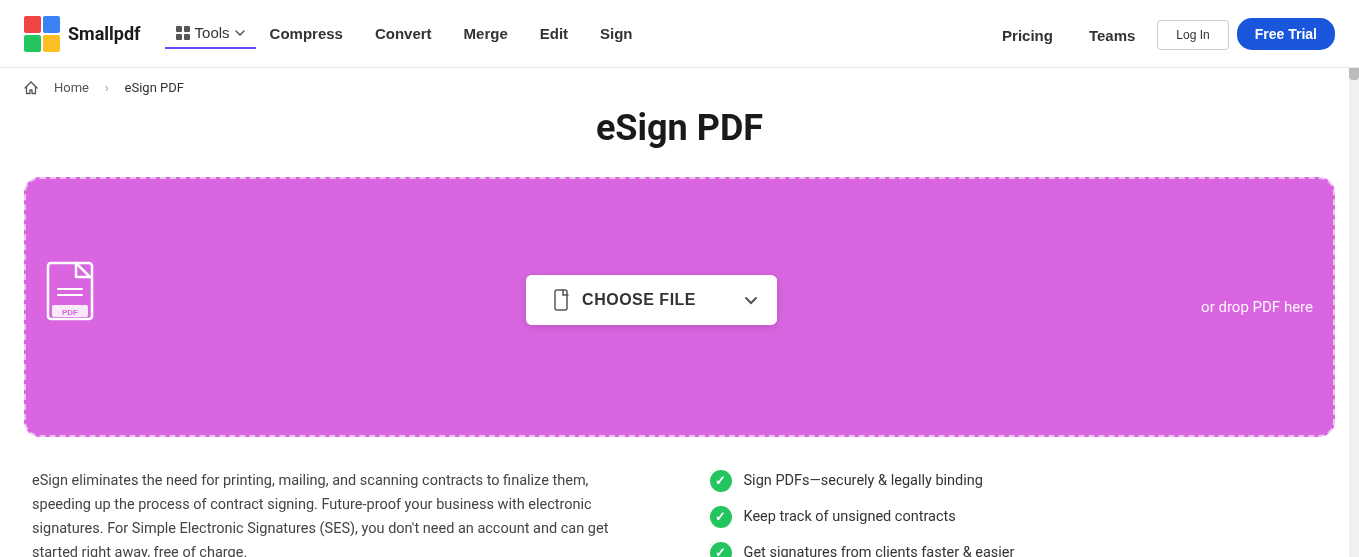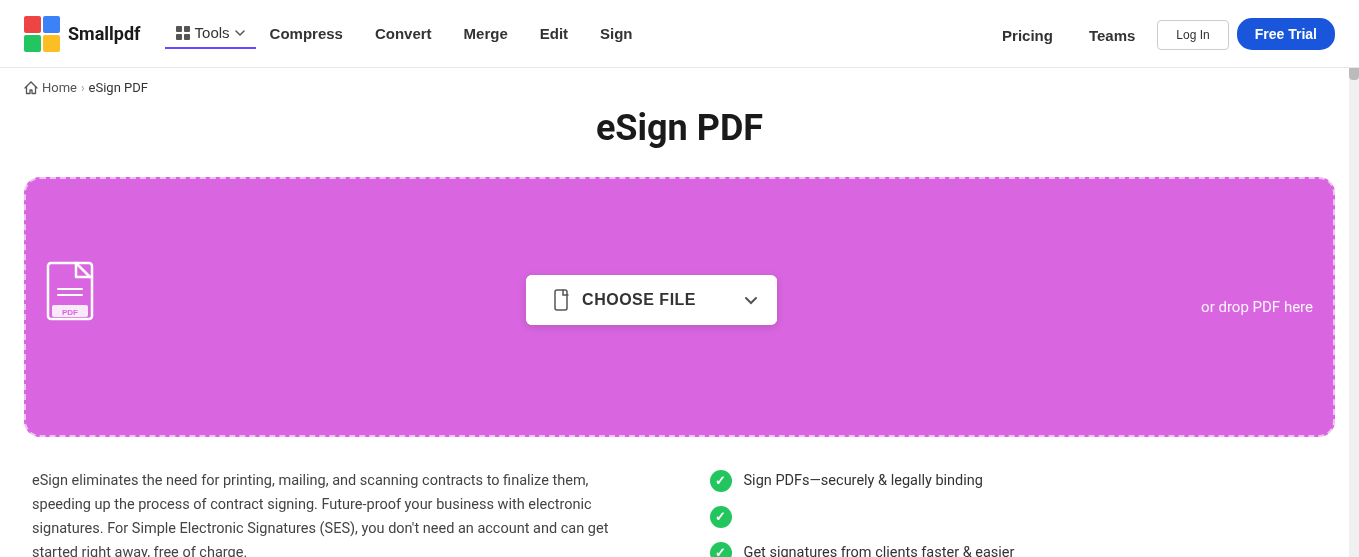--- a/index.html
+++ b/index.html
@@ -80,21 +80,21 @@
       border-radius: 15px;
       font-size: 14px;
       font-weight: 600;
       cursor: pointer;
     }
 
     
     .breadcrumb {
       display: flex;
       align-items: center;
-      gap: 4px;
+      gap: 16px;
       padding: 12px 24px;
       font-size: 13px;
       color: #555;
     }
     .breadcrumb a { color: #555; text-decoration: none; }
     .breadcrumb .sep { color: #999; font-size: 12px; }
     .breadcrumb .current { color: #333; }
 
     
     .main { padding: 0 24px 40px; }
@@ -334,20 +334,21 @@
   <div class="bottom-section">
     <p class="description">eSign eliminates the need for printing, mailing, and scanning contracts to finalize them, speeding up the process of contract signing. Future-proof your business with electronic signatures. For Simple Electronic Signatures (SES), you don't need an account and can get started right away, free of charge.</p>
 
     <div class="features">
       <div class="feature-item">
         <div class="check-icon"></div>
         <span>Sign PDFs—securely &amp; legally binding</span>
       </div>
       <div class="feature-item">
         <div class="check-icon"></div>
+        <span>Keep track of unsigned contracts</span>
       </div>
       <div class="feature-item">
         <div class="check-icon"></div>
         <span>Get signatures from clients faster &amp; easier</span>
       </div>
     </div>
   </div>
 </main>
 
 </body></html>

